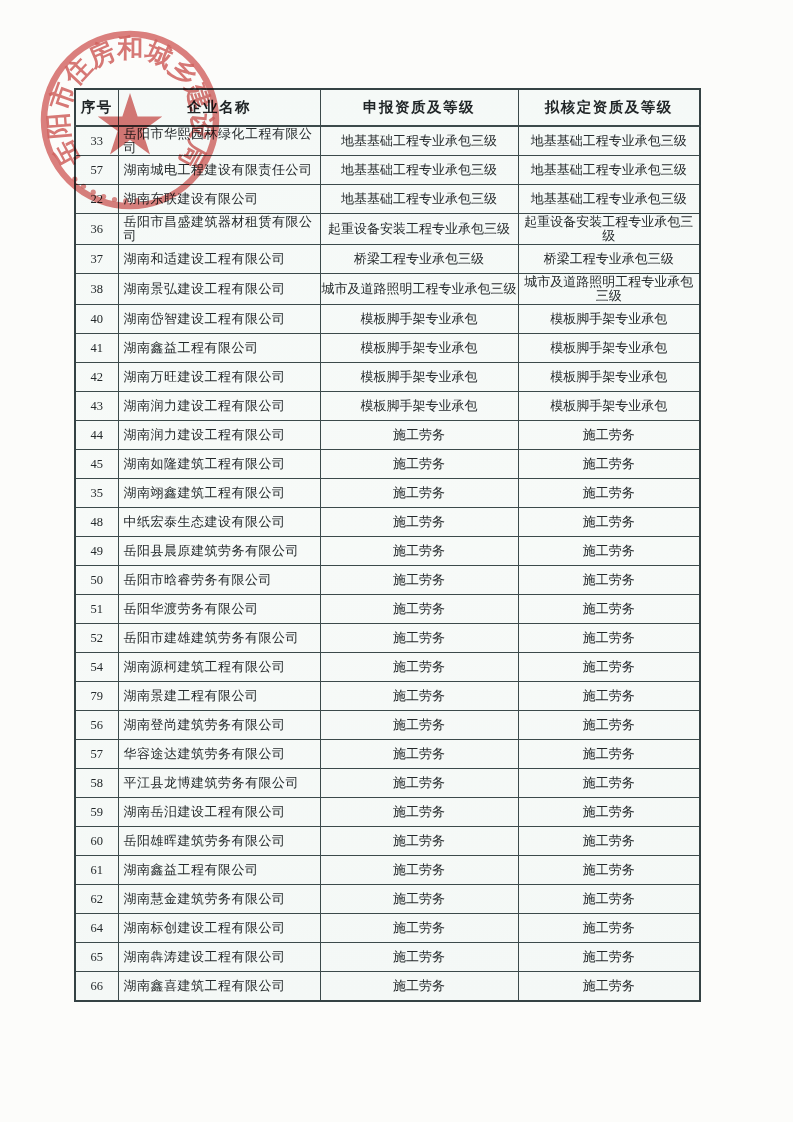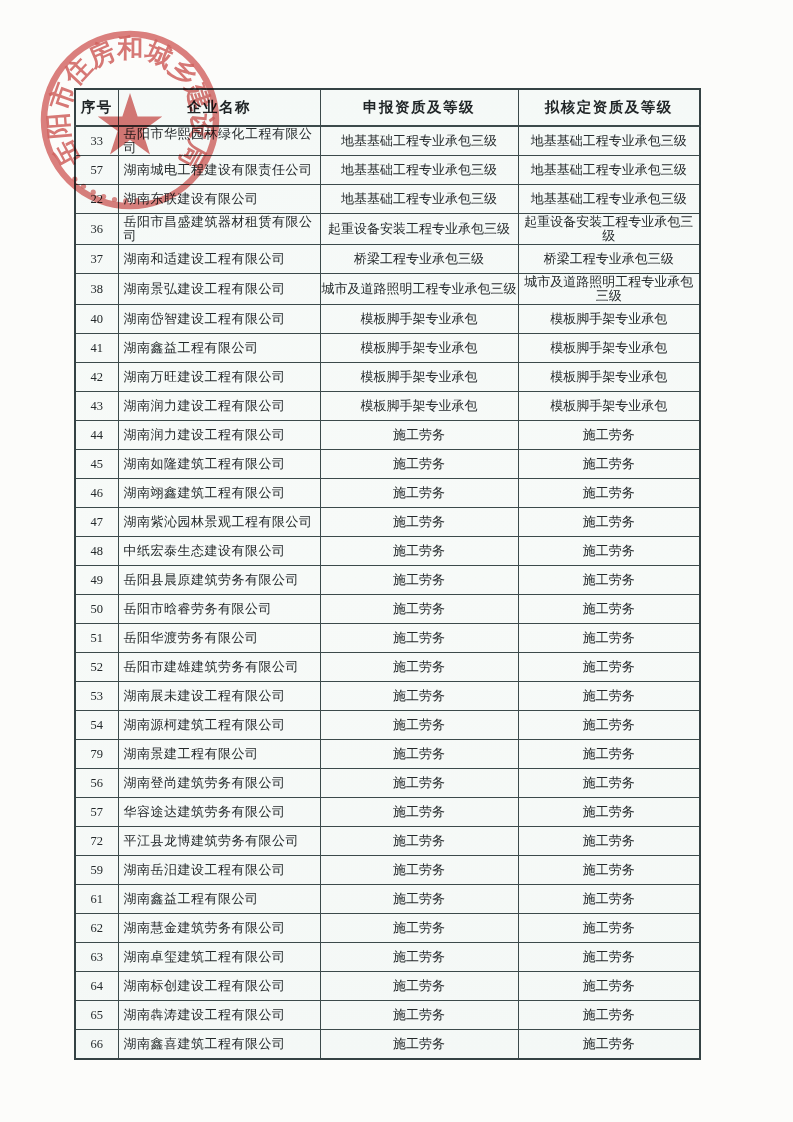--- a/index.html
+++ b/index.html
@@ -142,32 +142,26 @@
         </tr>
 
         <tr>
           <td class="c-no">45</td>
           <td class="c-name">湖南如隆建筑工程有限公司</td>
           <td class="c-qual">施工劳务</td>
           <td class="c-qual">施工劳务</td>
         </tr>
 
         <tr>
-          <td class="c-no">46</td>
+          <td class="c-no">35</td>
           <td class="c-name">湖南翊鑫建筑工程有限公司</td>
           <td class="c-qual">施工劳务</td>
           <td class="c-qual">施工劳务</td>
         </tr>
 
-        <tr>
-          <td class="c-no">47</td>
-          <td class="c-name">湖南紫沁园林景观工程有限公司</td>
-          <td class="c-qual">施工劳务</td>
-          <td class="c-qual">施工劳务</td>
-        </tr>
 
         <tr>
           <td class="c-no">48</td>
           <td class="c-name">中纸宏泰生态建设有限公司</td>
           <td class="c-qual">施工劳务</td>
           <td class="c-qual">施工劳务</td>
         </tr>
 
         <tr>
           <td class="c-no">49</td>
@@ -190,26 +184,20 @@
           <td class="c-qual">施工劳务</td>
         </tr>
 
         <tr>
           <td class="c-no">52</td>
           <td class="c-name">岳阳市建雄建筑劳务有限公司</td>
           <td class="c-qual">施工劳务</td>
           <td class="c-qual">施工劳务</td>
         </tr>
 
-        <tr>
-          <td class="c-no">53</td>
-          <td class="c-name">湖南展未建设工程有限公司</td>
-          <td class="c-qual">施工劳务</td>
-          <td class="c-qual">施工劳务</td>
-        </tr>
 
         <tr>
           <td class="c-no">54</td>
           <td class="c-name">湖南源柯建筑工程有限公司</td>
           <td class="c-qual">施工劳务</td>
           <td class="c-qual">施工劳务</td>
         </tr>
 
         <tr>
           <td class="c-no">79</td>
@@ -226,54 +214,54 @@
         </tr>
 
         <tr>
           <td class="c-no">57</td>
           <td class="c-name">华容途达建筑劳务有限公司</td>
           <td class="c-qual">施工劳务</td>
           <td class="c-qual">施工劳务</td>
         </tr>
 
         <tr>
-          <td class="c-no">72</td>
+          <td class="c-no">58</td>
           <td class="c-name">平江县龙博建筑劳务有限公司</td>
           <td class="c-qual">施工劳务</td>
           <td class="c-qual">施工劳务</td>
         </tr>
 
         <tr>
           <td class="c-no">59</td>
           <td class="c-name">湖南岳汨建设工程有限公司</td>
           <td class="c-qual">施工劳务</td>
           <td class="c-qual">施工劳务</td>
         </tr>
 
+        <tr>
+          <td class="c-no">60</td>
+          <td class="c-name">岳阳雄晖建筑劳务有限公司</td>
+          <td class="c-qual">施工劳务</td>
+          <td class="c-qual">施工劳务</td>
+        </tr>
 
         <tr>
           <td class="c-no">61</td>
           <td class="c-name">湖南鑫益工程有限公司</td>
           <td class="c-qual">施工劳务</td>
           <td class="c-qual">施工劳务</td>
         </tr>
 
         <tr>
           <td class="c-no">62</td>
           <td class="c-name">湖南慧金建筑劳务有限公司</td>
           <td class="c-qual">施工劳务</td>
           <td class="c-qual">施工劳务</td>
         </tr>
 
-        <tr>
-          <td class="c-no">63</td>
-          <td class="c-name">湖南卓玺建筑工程有限公司</td>
-          <td class="c-qual">施工劳务</td>
-          <td class="c-qual">施工劳务</td>
-        </tr>
 
         <tr>
           <td class="c-no">64</td>
           <td class="c-name">湖南标创建设工程有限公司</td>
           <td class="c-qual">施工劳务</td>
           <td class="c-qual">施工劳务</td>
         </tr>
 
         <tr>
           <td class="c-no">65</td>

